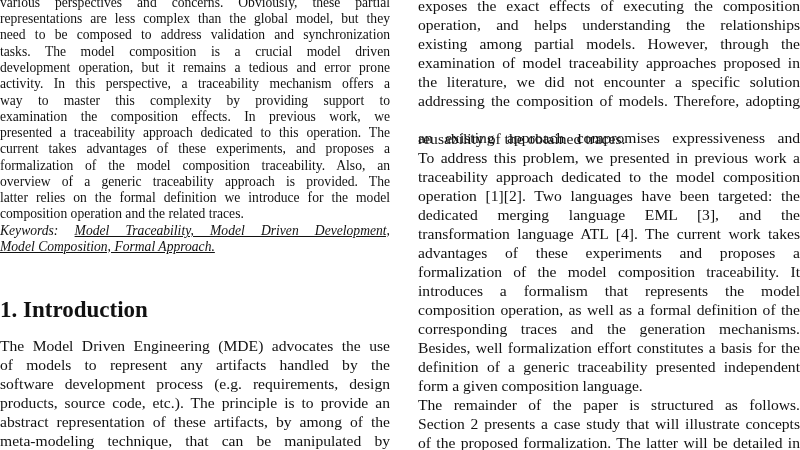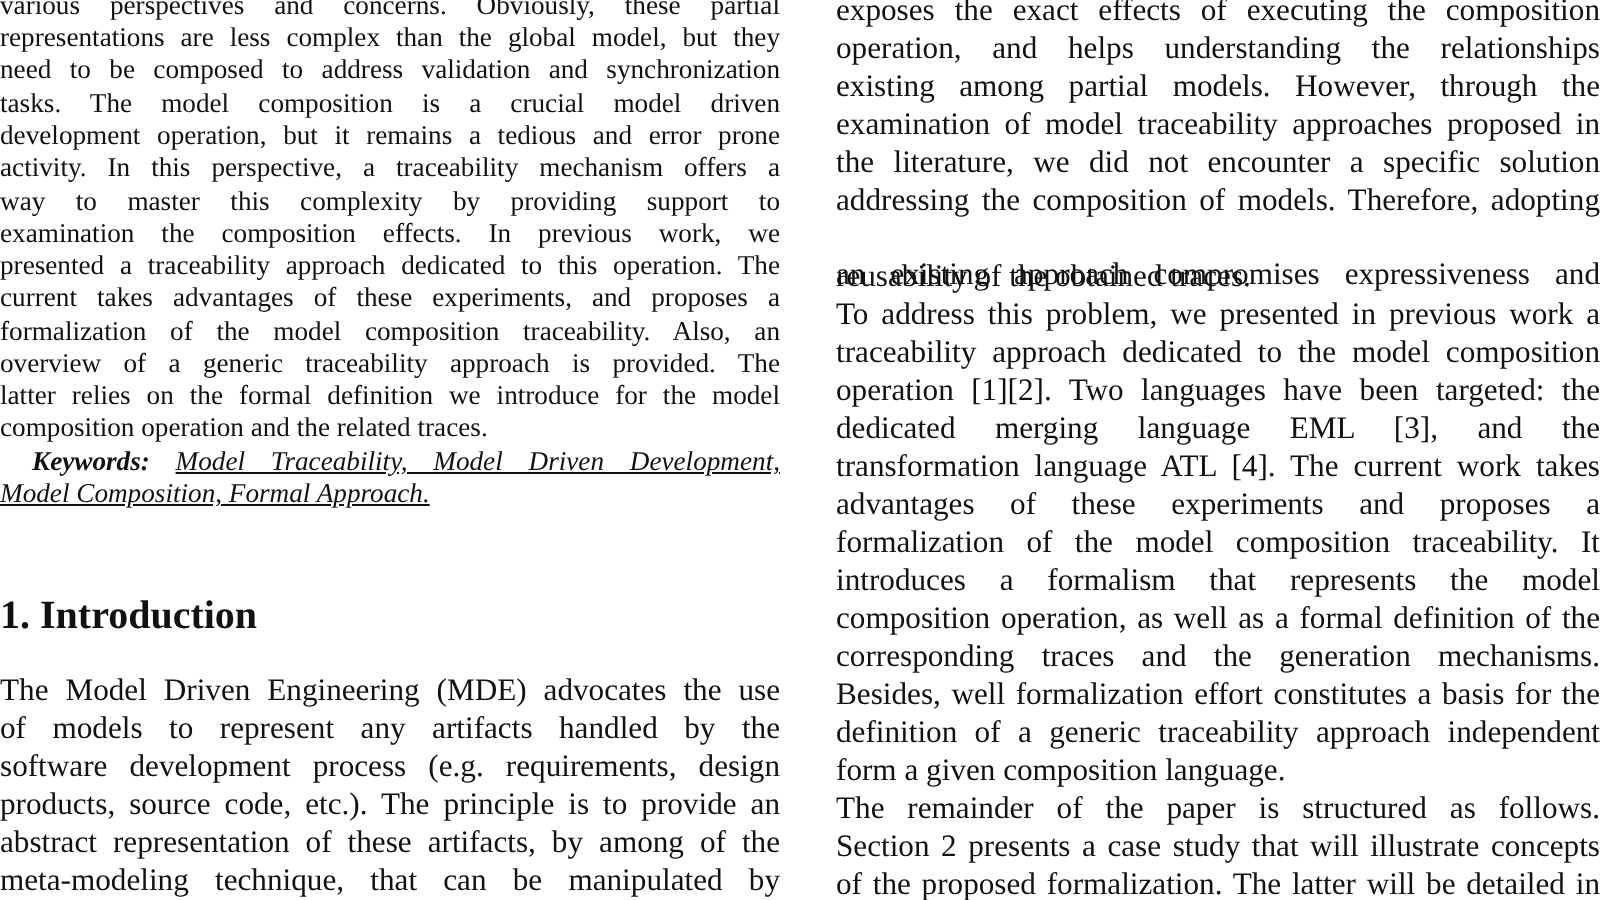--- a/index.html
+++ b/index.html
@@ -11,23 +11,23 @@
     .col { position: absolute; top: 0; }
     .left { left: 0; width: 390px; }
     .right { left: 418px; width: 382px; }
     .line {
       position: absolute; left: 0; right: 0; white-space: nowrap;
       text-align: justify; text-align-last: justify;
     }
     .line.last { text-align-last: left; }
     .abs { font-size: 13.6px; }
     .body { font-size: 15.6px; }
-    .kw-label { font-weight: bold; font-style: italic; margin-left: 16px; }
+    .kw-label { font-weight: normal; font-style: italic; }
     .kw { font-style: italic; text-decoration: underline; }
-    .heading { position: absolute; left: 0; top: 297px; font-size: 20px; font-weight: bold; }
+    .heading { position: absolute; left: 0; top: 297px; font-size: 23px; font-weight: bold; }
   </style>
 </head>
 <body>
 
 <div class="col left">
   <div class="abs">
     <div class="line" style="top:-5px">various perspectives and concerns. Obviously, these partial</div>
     <div class="line" style="top:11px">representations are less complex than the global model, but they</div>
     <div class="line" style="top:27px">need to be composed to address validation and synchronization</div>
     <div class="line" style="top:44px">tasks. The model composition is a crucial model driven</div>
@@ -70,18 +70,18 @@
   <div class="line" style="top:168px">traceability approach dedicated to the model composition</div>
   <div class="line" style="top:187px">operation [1][2]. Two languages have been targeted: the</div>
   <div class="line" style="top:206px">dedicated merging language EML [3], and the</div>
   <div class="line" style="top:225px">transformation language ATL [4]. The current work takes</div>
   <div class="line" style="top:244px">advantages of these experiments and proposes a</div>
   <div class="line" style="top:263px">formalization of the model composition traceability. It</div>
   <div class="line" style="top:282px">introduces a formalism that represents the model</div>
   <div class="line" style="top:301px">composition operation, as well as a formal definition of the</div>
   <div class="line" style="top:320px">corresponding traces and the generation mechanisms.</div>
   <div class="line" style="top:339px">Besides, well formalization effort constitutes a basis for the</div>
-  <div class="line" style="top:358px">definition of a generic traceability approach independent</div>
+  <div class="line" style="top:358px">definition of a generic traceability presented independent</div>
   <div class="line last" style="top:377px">form a given composition language.</div>
   <div class="line" style="top:396px">The remainder of the paper is structured as follows.</div>
   <div class="line" style="top:415px">Section 2 presents a case study that will illustrate concepts</div>
   <div class="line" style="top:434px">of the proposed formalization. The latter will be detailed in</div>
 </div>
 
 </body></html>

